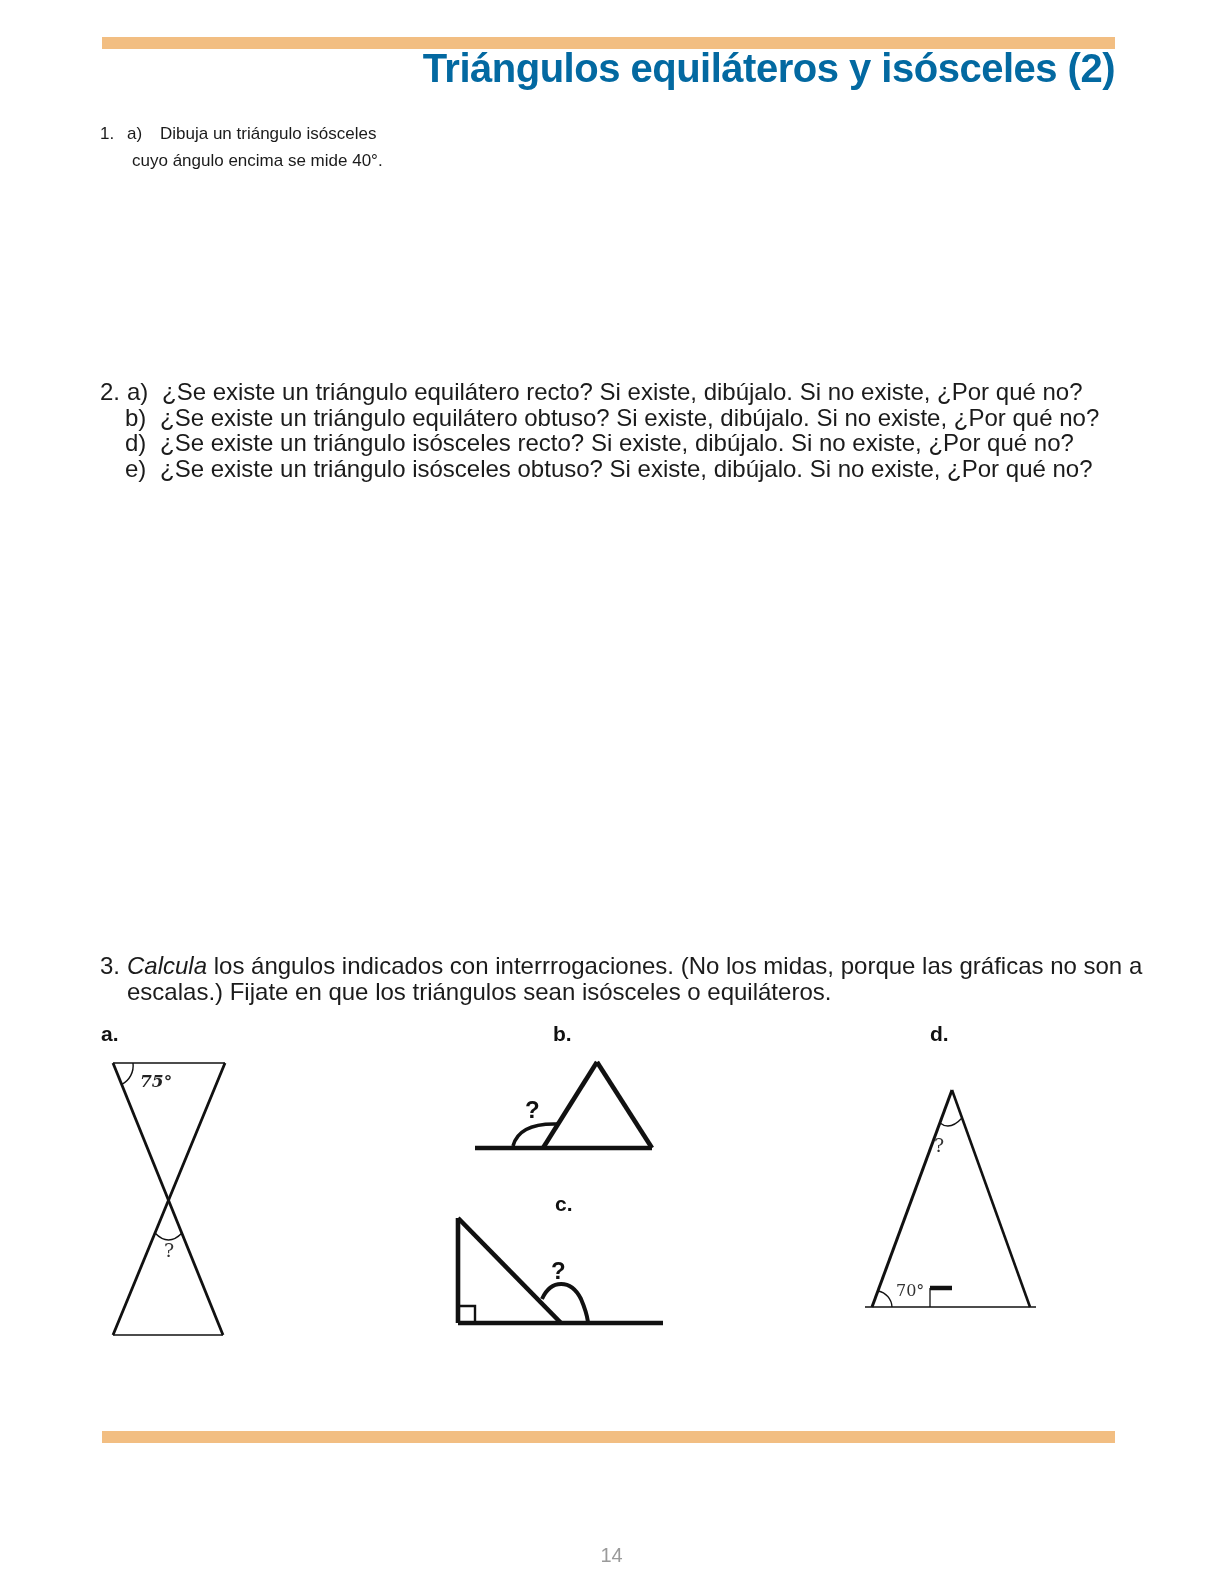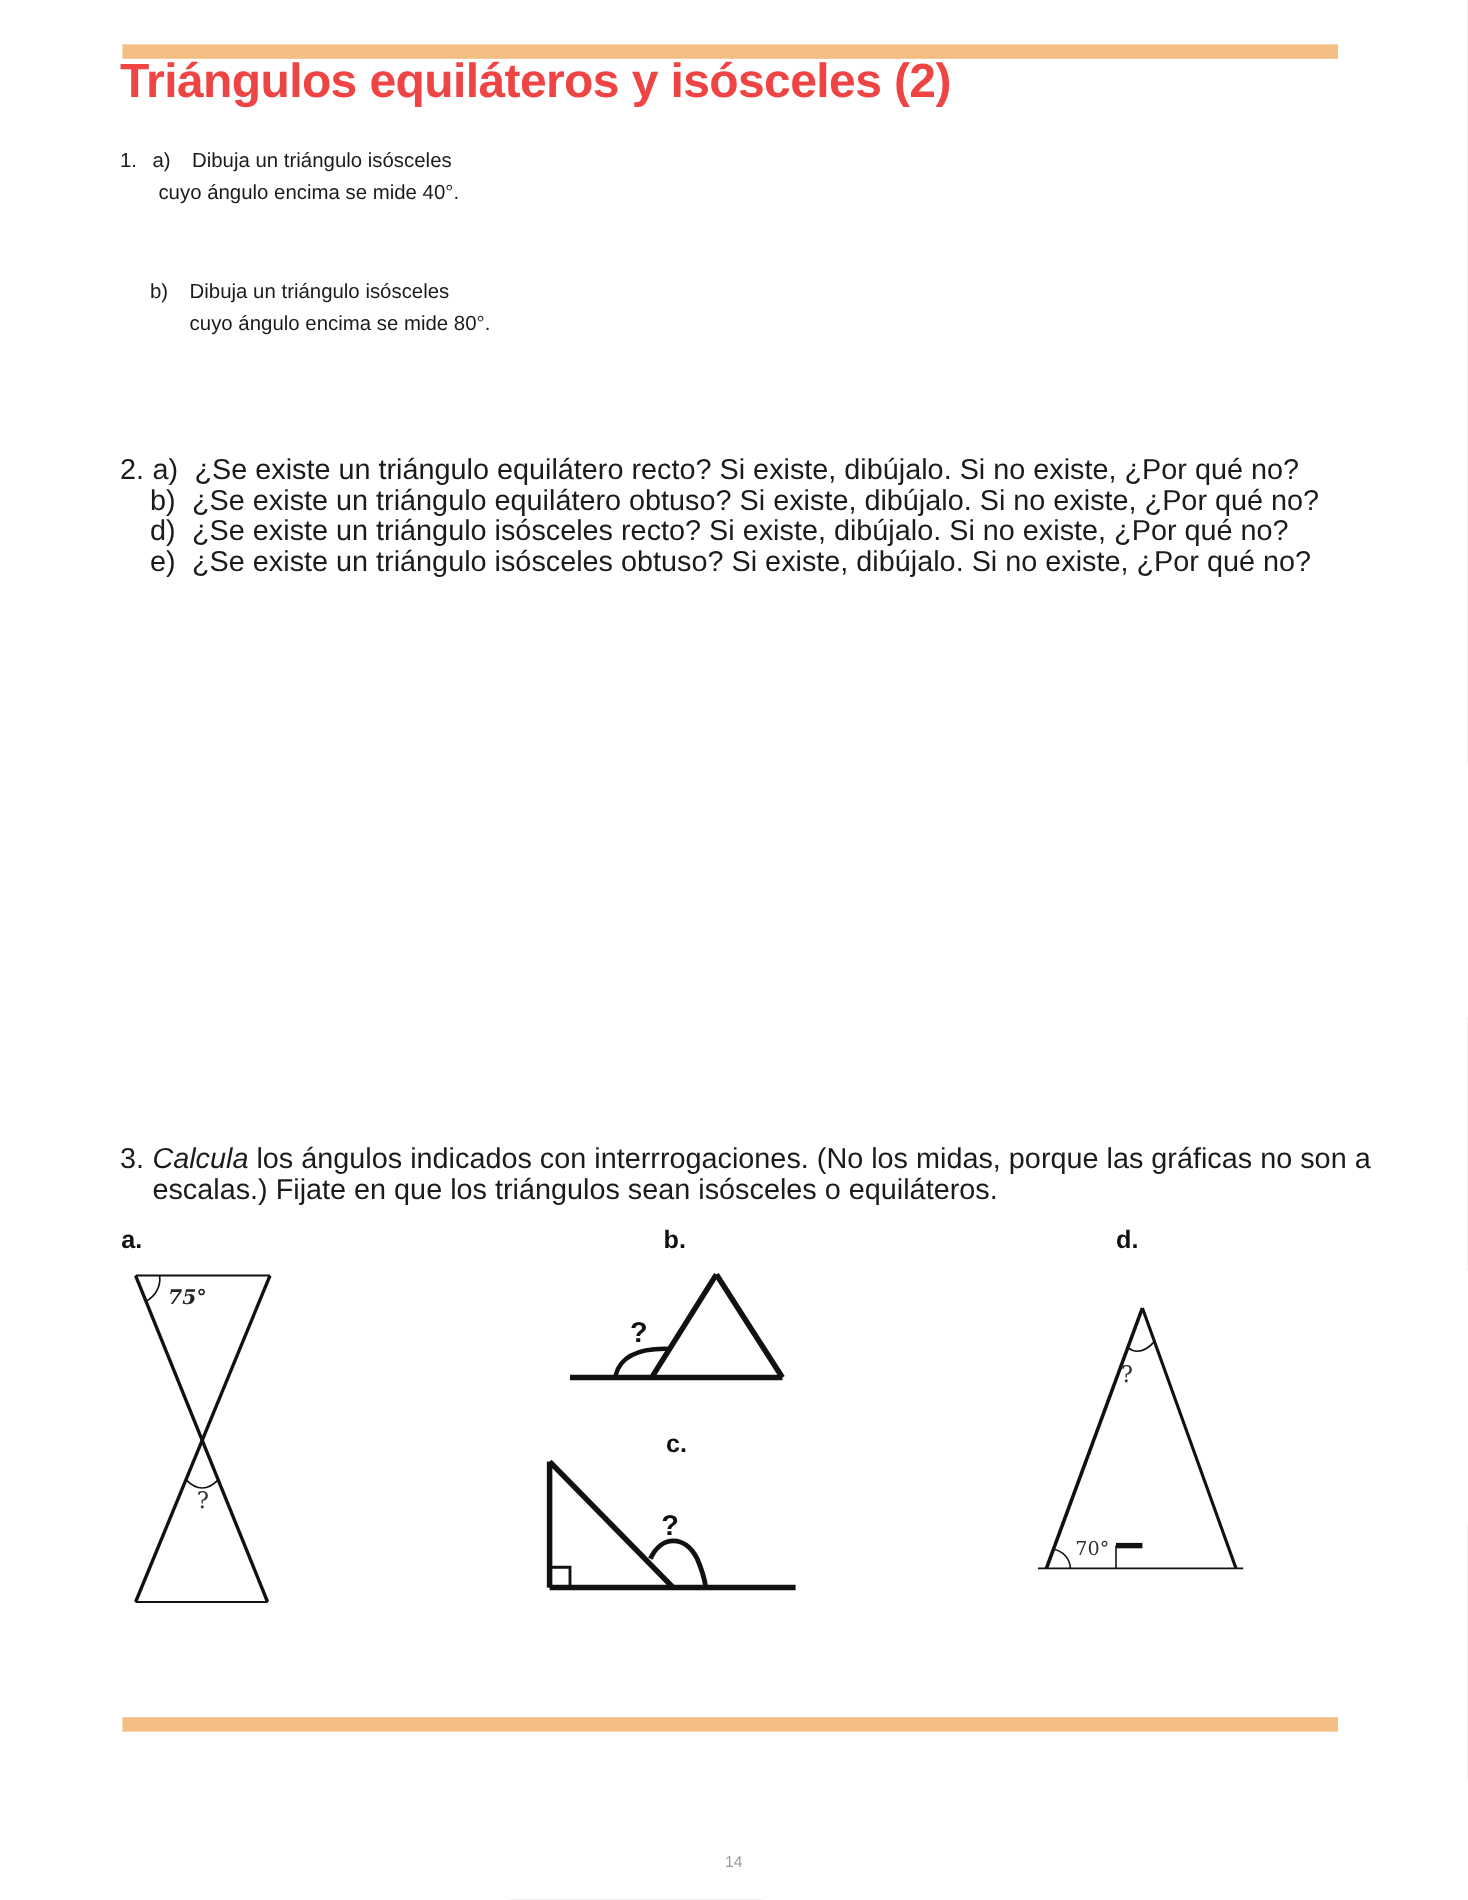--- a/index.html
+++ b/index.html
@@ -14,22 +14,22 @@
   }
   .abs{position:absolute;}
   .accent-bar{
     position:absolute;left:102px;width:1013px;height:12px;
     background:#f2be82;
   }
   .bar-top{top:37px;}
   .bar-bottom{top:1431px;}
   .title{
     position:absolute;left:100px;top:46px;width:1015px;
-    text-align:left;font-size:40px;font-weight:bold;
-    letter-spacing:-0.5px;color:#ef4444;
+    text-align:right;font-size:40px;font-weight:bold;
+    letter-spacing:-0.5px;color:#0369a1;
   }
   .qtext{font-size:17px;line-height:27px;}
   .q2text{font-size:24px;line-height:25.5px;white-space:nowrap;}
   .qrow{white-space:nowrap;}
   .num{display:inline-block;width:27px;}
   .sub{display:inline-block;width:33px;}
   .indent60{margin-left:32px;}
   .indent33{margin-left:33px;}
   .indent27{margin-left:27px;}
   .q2row{padding-left:25px;}
@@ -53,49 +53,41 @@
     font-family:"DejaVu Serif", serif;
     font-style:italic;font-weight:bold;
     font-size:17px;fill:#222;
   }
   .angle-label-thin{
     font-family:"DejaVu Serif", serif;
     font-size:16px;fill:#333;
   }
   .page-number{
     position:absolute;left:0;top:1544px;width:1223px;
-    text-align:center;font-size:13px;color:#9a9a9a;
+    text-align:center;font-size:20px;color:#9a9a9a;
   }
 </style>
 </head>
 <body>
 
 <div class="page">
 
   <div class="accent-bar bar-top"></div>
 
   <div class="title">Triángulos equiláteros y isósceles (2)</div>
 
   <div class="abs qtext" style="left:100px;top:120px;">
     <div class="qrow">
       <span class="num">1.</span><span class="sub">a)</span><span>Dibuja un triángulo isósceles</span>
     </div>
     <div class="qrow indent60">
       <span>cuyo ángulo encima se mide 40°.</span>
     </div>
   </div>
 
-  <div class="abs qtext" style="left:125px;top:229px;">
-    <div class="qrow">
-      <span class="sub">b)</span><span>Dibuja un triángulo isósceles</span>
-    </div>
-    <div class="qrow indent33">
-      <span>cuyo ángulo encima se mide 80°.</span>
-    </div>
-  </div>
 
   <div class="abs q2text" style="left:100px;top:379px;">
     <div class="q2row first">
       <span class="num">2.</span><span class="sub">a)</span><span>¿Se existe un triángulo equilátero recto? Si existe, dibújalo. Si no existe, ¿Por qué no?</span>
     </div>
     <div class="q2row">
       <span class="sub">b)</span><span>¿Se existe un triángulo equilátero obtuso? Si existe, dibújalo. Si no existe, ¿Por qué no?</span>
     </div>
     <div class="q2row">
       <span class="sub">d)</span><span>¿Se existe un triángulo isósceles recto? Si existe, dibújalo. Si no existe, ¿Por qué no?</span>

